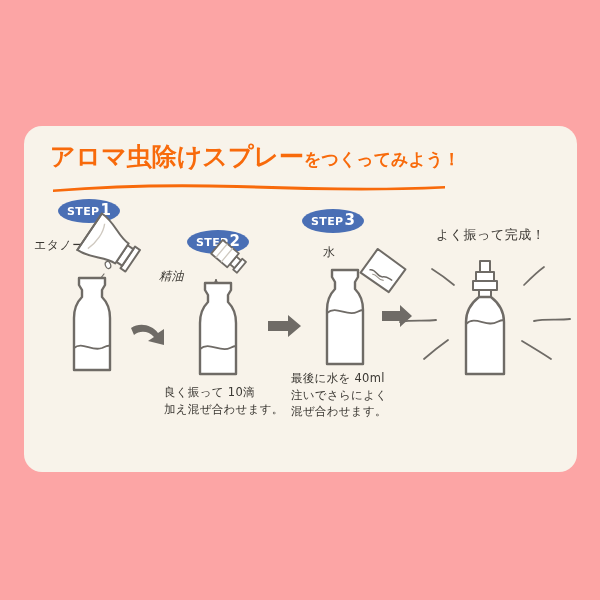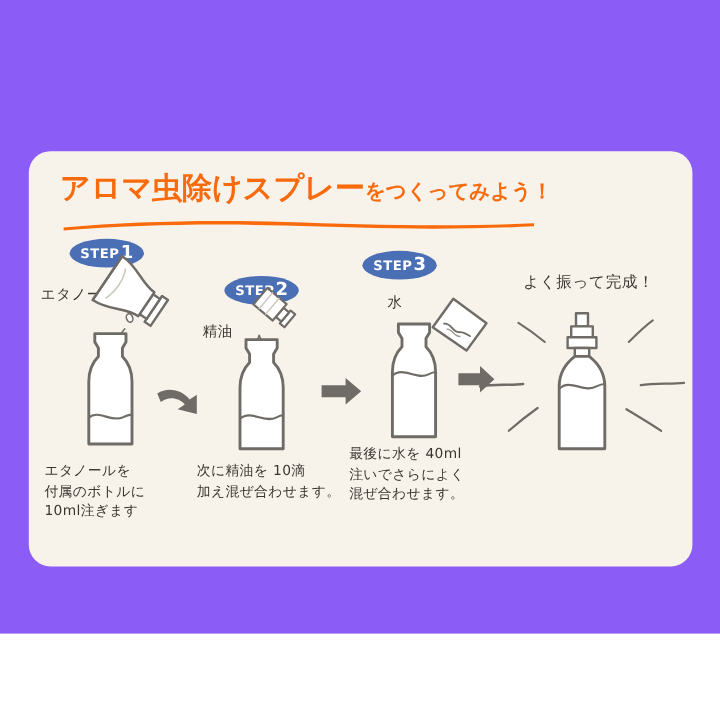--- a/index.html
+++ b/index.html
@@ -9,22 +9,22 @@
   }
   body {
     width: 600px;
     height: 600px;
     font-family: "DejaVu Sans", "Liberation Sans", sans-serif;
     overflow: hidden;
   }
   .stage {
     position: relative;
     width: 600px;
-    height: 528px;
-    background: #8b5cf6;
+    height: 600px;
+    background: #fca5a5;
   }
   .card {
     position: absolute;
     left: 24px;
     top: 126px;
     width: 553px;
     height: 346px;
     background: #f8f3ea;
     border-radius: 18px;
   }
@@ -149,29 +149,26 @@
     <div class="badge" style="left:163px; top:104px;">
       <span class="bw">STEP</span>
         <span class="bn">2</span>
     </div>
     <div class="badge" style="left:278px; top:83px;">
       <span class="bw">STEP</span>
         <span class="bn">3</span>
     </div>
 
     <div class="ing-label" style="left:10px; top:111px;">エタノール</div>
-    <div class="ing-label" style="left:145px; top:142px;">精油</div>
+    <div class="ing-label" style="left:135px; top:142px;font-style:italic;">精油</div>
     <div class="ing-label" style="left:299px; top:118px;">水</div>
 
     <div class="finish-label" style="left:412px; top:100px;font-family:Liberation Mono, monospace;">よく振って完成！</div>
 
-    <div class="caption" style="left:13px; top:258px;">エタノールを
-付属のボトルに
-10ml注ぎます</div>
-    <div class="caption" style="left:140px; top:258px;">次に精油を 10滴
+    <div class="caption" style="left:140px; top:258px;">良く振って 10滴
 加え混ぜ合わせます。</div>
     <div class="caption" style="left:267px; top:244px;">最後に水を 40ml
 注いでさらによく
 混ぜ合わせます。</div>
 
   </div>
 
   <svg class="art" viewBox="0 0 600 600">
 
     <g transform="translate(140,250) rotate(34)">

